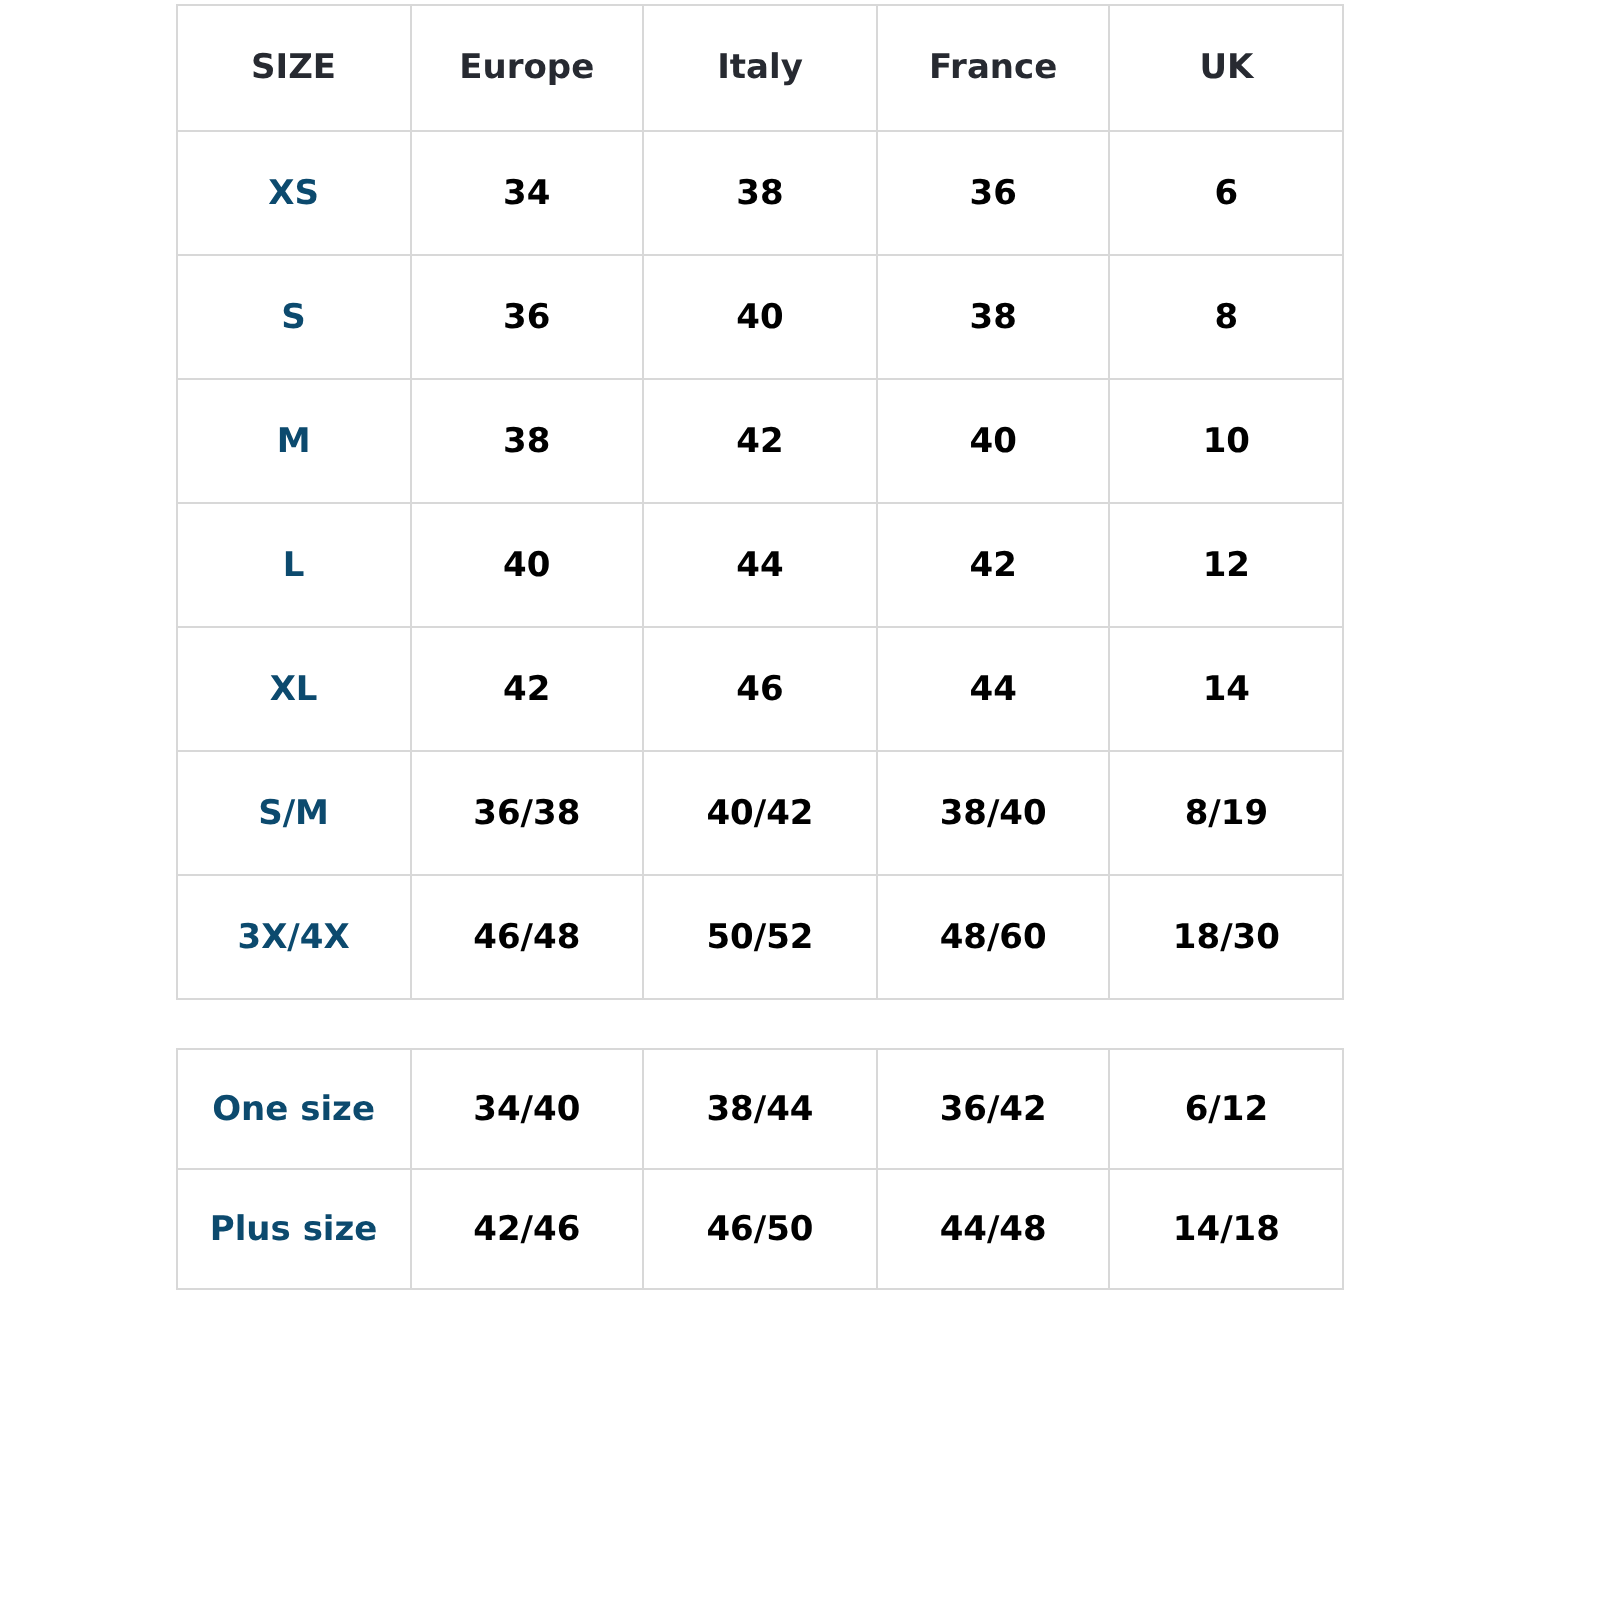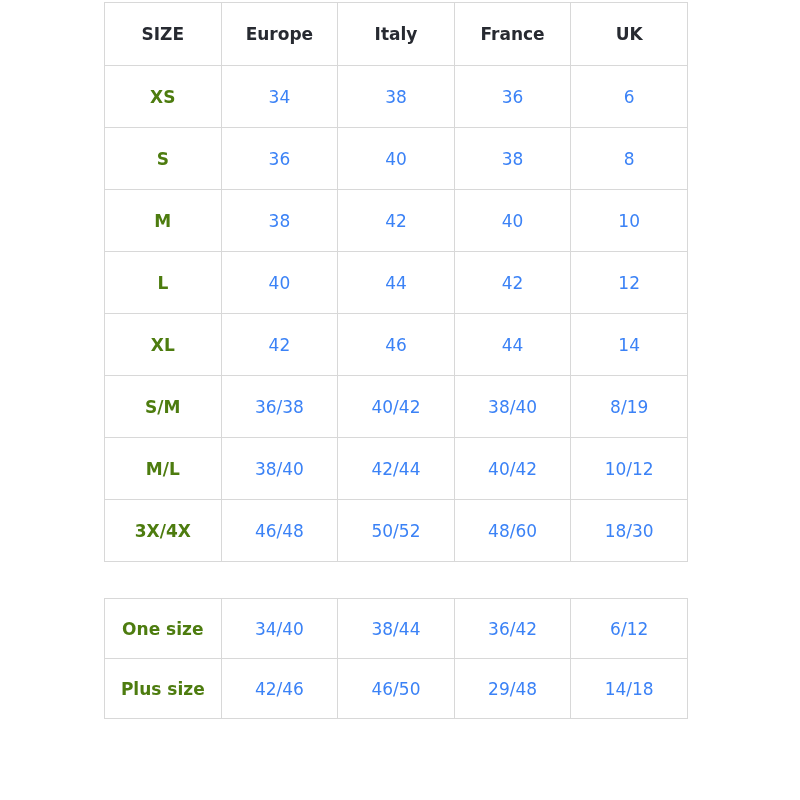--- a/index.html
+++ b/index.html
@@ -12,21 +12,21 @@
     overflow: hidden;
   }
   .page {
     position: relative;
     width: 800px;
     height: 800px;
     background: #ffffff;
   }
   .tables-wrap {
     position: absolute;
-    left: 104px;
+    left: 88px;
     top: 2px;
     width: 584px;
   }
   table.size-table {
     border-collapse: collapse;
     table-layout: fixed;
     width: 584px;
     background: #ffffff;
   }
   table.size-table td,
@@ -36,30 +36,30 @@
     vertical-align: middle;
     font-size: 17px;
     padding: 0;
   }
   table.size-table th {
     font-weight: 700;
     color: #272a31;
     height: 62px;
   }
   table.size-table td {
-    font-weight: 400;
-    color: #3b82f6;
+    font-weight: 700;
+    color: #000000;
     height: 61px;
   }
   table.size-table td.row-label {
     font-weight: 700;
-    color: #4d7c0f;
+    color: #0c4a6e;
   }
   #table-secondary {
-    margin-top: 36px;
+    margin-top: 24px;
   }
   #table-secondary td {
     height: 59px;
   }
 </style>
 </head>
 <body>
 
 <div class="page">
   <div class="tables-wrap">
@@ -111,27 +111,20 @@
             <td>14</td>
           </tr>
           <tr>
             <td class="row-label">S/M</td>
             <td>36/38</td>
             <td>40/42</td>
             <td>38/40</td>
             <td>8/19</td>
           </tr>
           <tr>
-            <td class="row-label">M/L</td>
-            <td>38/40</td>
-            <td>42/44</td>
-            <td>40/42</td>
-            <td>10/12</td>
-          </tr>
-          <tr>
             <td class="row-label">3X/4X</td>
             <td>46/48</td>
             <td>50/52</td>
             <td>48/60</td>
             <td>18/30</td>
           </tr>
         </tbody>
     </table>
 
     <table class="size-table" id="table-secondary">
@@ -140,20 +133,20 @@
             <td class="row-label">One size</td>
             <td>34/40</td>
             <td>38/44</td>
             <td>36/42</td>
             <td>6/12</td>
           </tr>
           <tr>
             <td class="row-label">Plus size</td>
             <td>42/46</td>
             <td>46/50</td>
-            <td>29/48</td>
+            <td>44/48</td>
             <td>14/18</td>
           </tr>
         </tbody>
     </table>
 
   </div>
 </div>
 
 </body></html>

